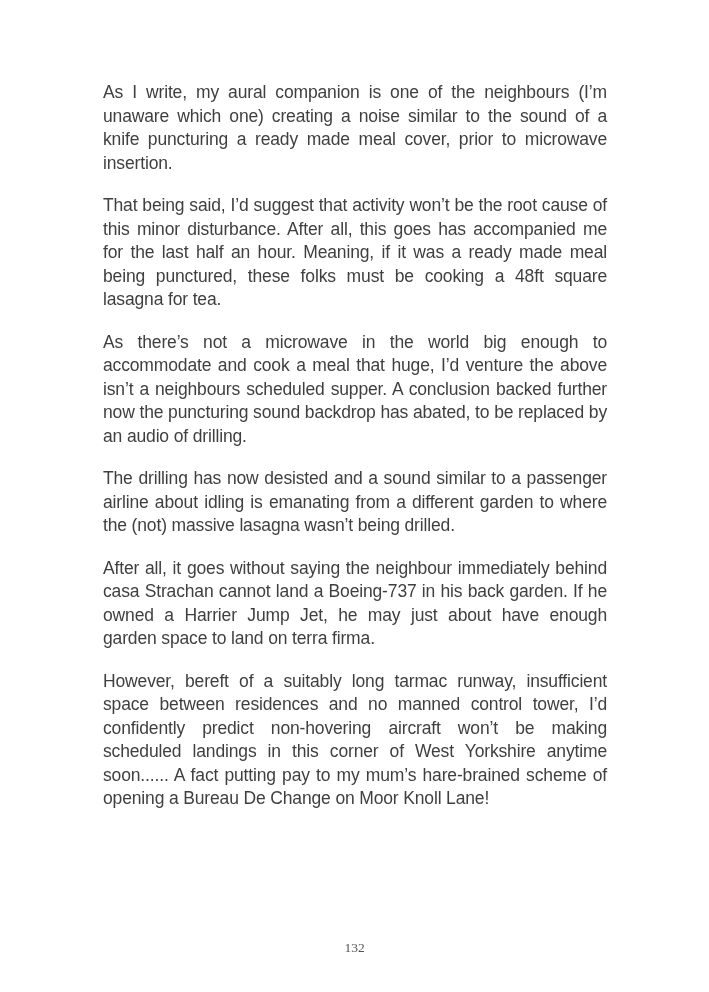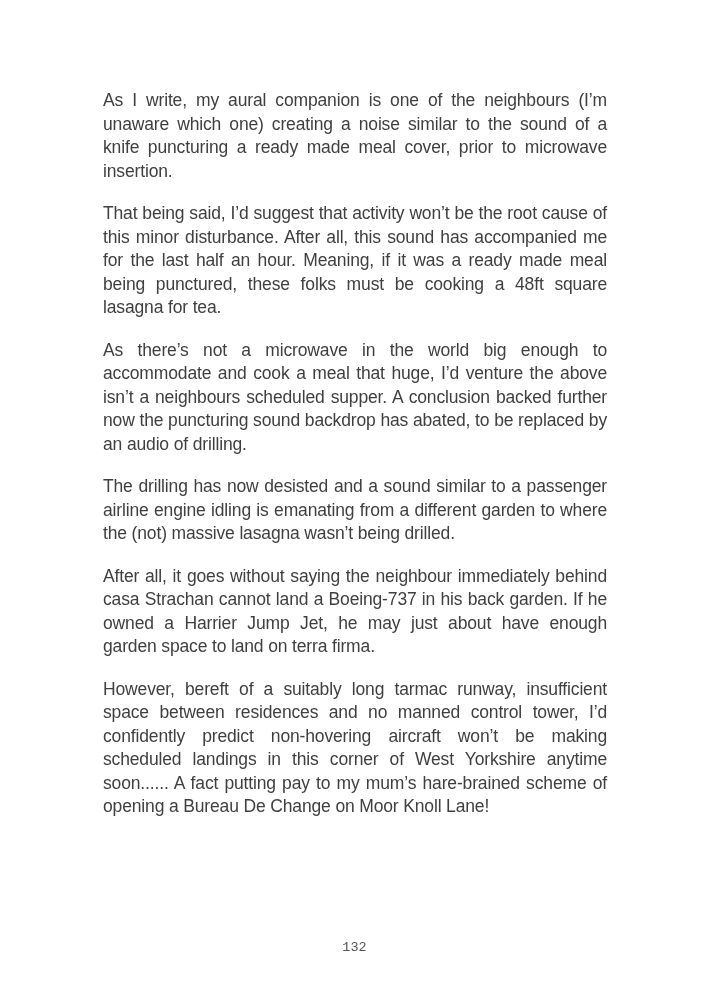--- a/index.html
+++ b/index.html
@@ -15,44 +15,44 @@
     overflow: hidden;
     font-family: "Liberation Sans", sans-serif;
   }
   .text-block {
     position: absolute;
     top: 77px;
     left: 103px;
     width: 504px;
   }
   .text-block p {
-    margin: 12px 0 19px 0;
+    margin: 4px 0 19px 0;
     font-size: 17.5px;
     line-height: 23.5px;
     letter-spacing: -0.15px;
     color: #3f3f3f;
     text-align: justify;
   }
   .page-number {
     position: absolute;
     top: 940px;
     left: 0;
     width: 100%;
     text-align: center;
-    font-family: Liberation Mono, monospace;
+    font-family: Liberation Serif, serif;
     font-size: 13.5px;
     color: #555555;
   }
 </style>
 </head>
 <body>
 
 <div class="page">
   <div class="text-block">
     <p>As I write, my aural companion is one of the neighbours (I’m unaware which one) creating a noise similar to the sound of a knife puncturing a ready made meal cover, prior to microwave insertion.</p>
-    <p>That being said, I’d suggest that activity won’t be the root cause of this minor disturbance. After all, this sound has accompanied me for the last half an hour. Meaning, if it was a ready made meal being punctured, these folks must be cooking a 48ft square lasagna for tea.</p>
+    <p>That being said, I’d suggest that activity won’t be the root cause of this minor disturbance. After all, this goes has accompanied me for the last half an hour. Meaning, if it was a ready made meal being punctured, these folks must be cooking a 48ft square lasagna for tea.</p>
     <p>As there’s not a microwave in the world big enough to accommodate and cook a meal that huge, I’d venture the above isn’t a neighbours scheduled supper. A conclusion backed further now the puncturing sound backdrop has abated, to be replaced by an audio of drilling.</p>
-    <p>The drilling has now desisted and a sound similar to a passenger airline engine idling is emanating from a different garden to where the (not) massive lasagna wasn’t being drilled.</p>
+    <p>The drilling has now desisted and a sound similar to a passenger airline about idling is emanating from a different garden to where the (not) massive lasagna wasn’t being drilled.</p>
     <p>After all, it goes without saying the neighbour immediately behind casa Strachan cannot land a Boeing-737 in his back garden. If he owned a Harrier Jump Jet, he may just about have enough garden space to land on terra firma.</p>
     <p>However, bereft of a suitably long tarmac runway, insufficient space between residences and no manned control tower, I’d confidently predict non-hovering aircraft won’t be making scheduled landings in this corner of West Yorkshire anytime soon...... A fact putting pay to my mum’s hare-brained scheme of opening a Bureau De Change on Moor Knoll Lane!</p>
   </div>
   <div class="page-number">132</div>
 </div>
 
 </body></html>

